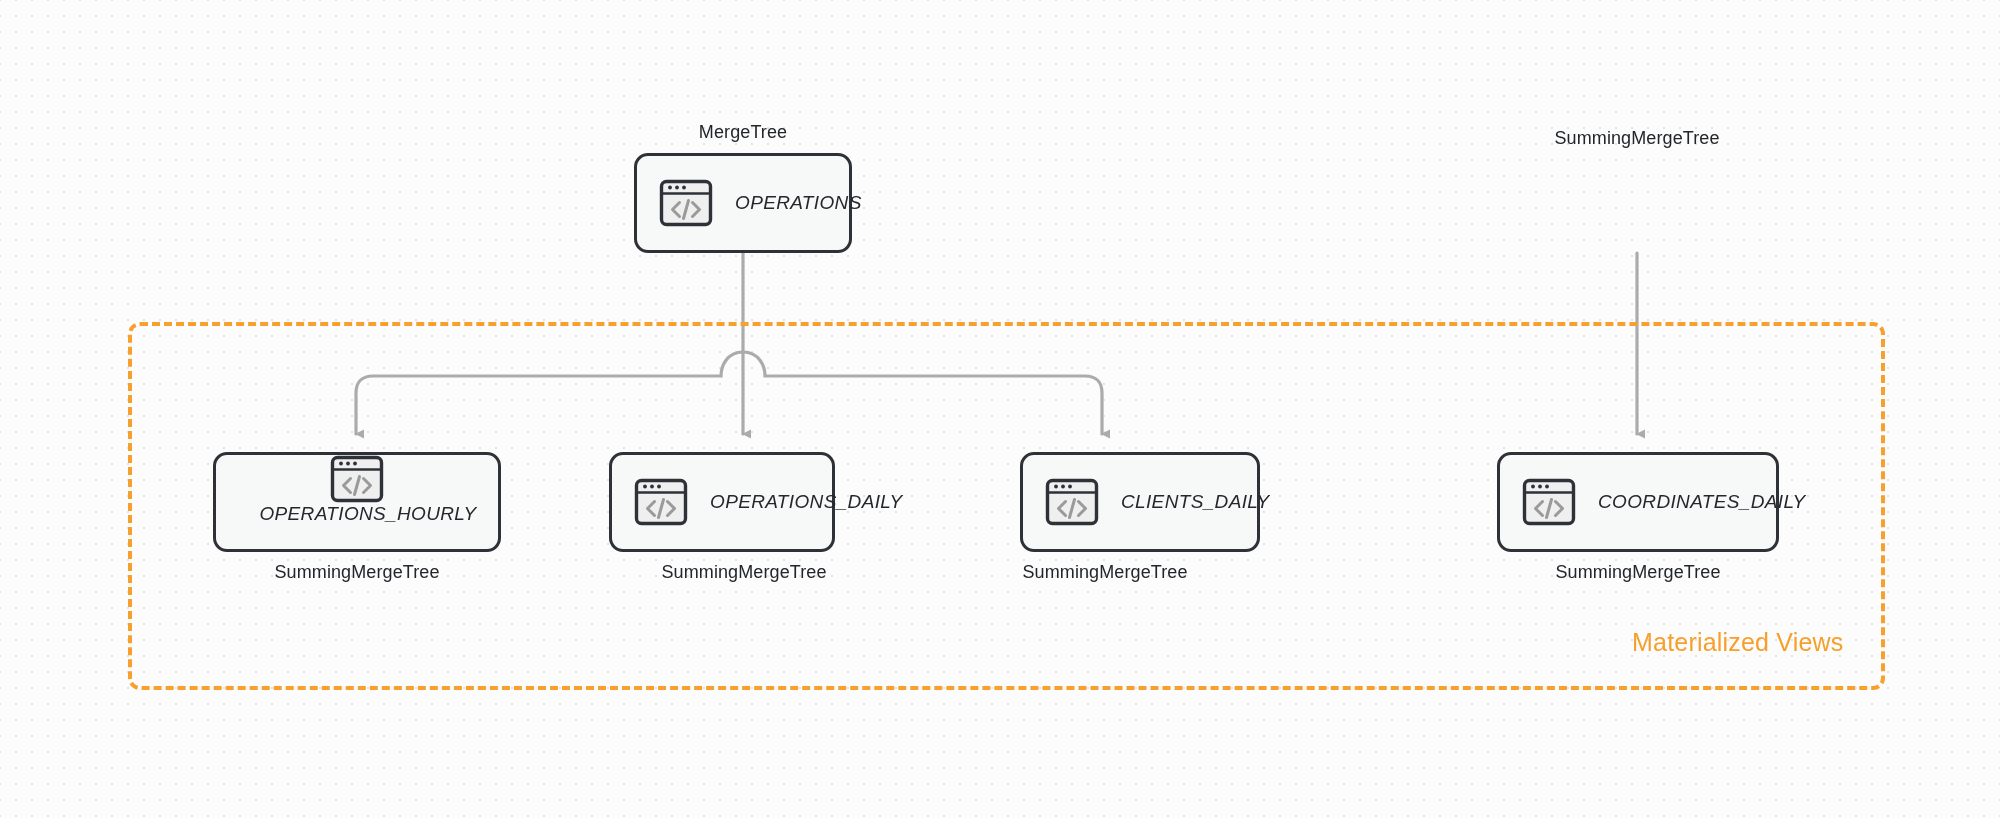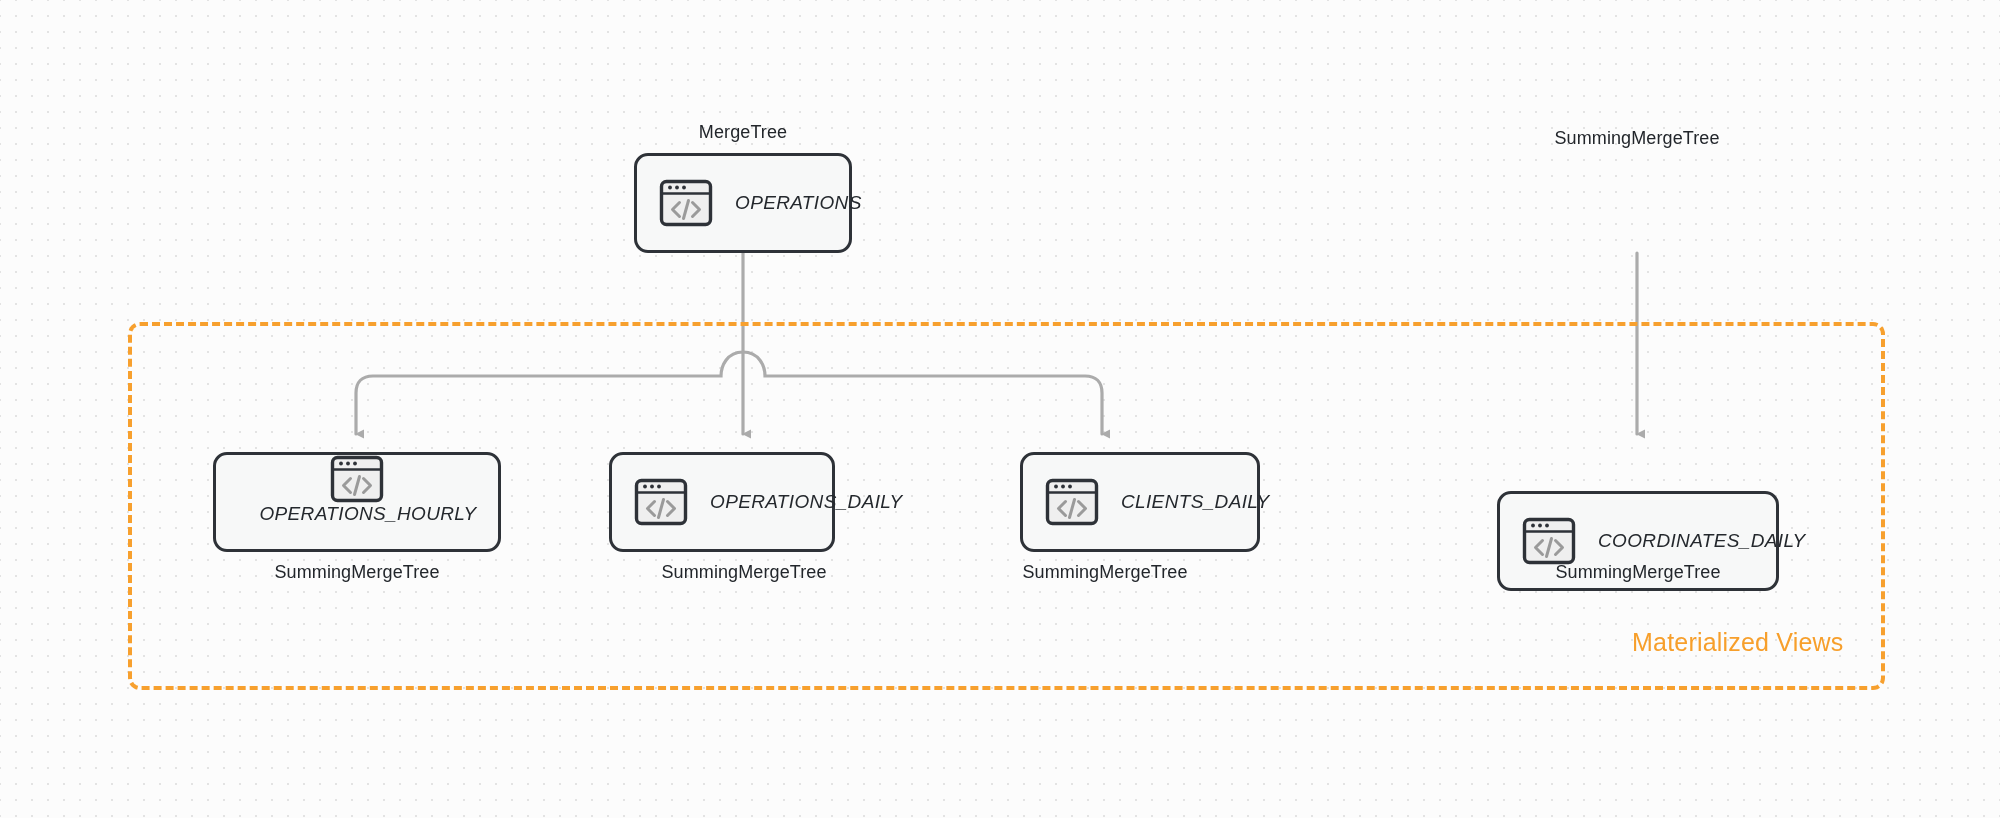--- a/index.html
+++ b/index.html
@@ -184,21 +184,21 @@
         <circle cx="25" cy="8.5" r="1.9" fill="#2e3238"></circle>
         <path d="M 20.5 23.5 L 13.5 30.5 L 20.5 37.5" fill="none" stroke="#9a9a9a" stroke-width="3" stroke-linecap="round" stroke-linejoin="round"></path>
         <path d="M 33.5 23.5 L 40.5 30.5 L 33.5 37.5" fill="none" stroke="#9a9a9a" stroke-width="3" stroke-linecap="round" stroke-linejoin="round"></path>
         <path d="M 29.5 21.5 L 24.5 39.5" fill="none" stroke="#9a9a9a" stroke-width="3" stroke-linecap="round"></path>
       </svg>
     </span>
     <span class="node-title">CLIENTS_DAILY</span>
   </div>
   <div class="engine-label" style="left:1005px; top:562px; width:200px;">SummingMergeTree</div>
 
-  <div class="node" style="left:1497px; top:452px; width:282px; height:100px;margin-top:39px;">
+  <div class="node" style="left:1497px; top:452px; width:282px; height:100px;">
     <span class="node-icon">
       <svg viewBox="0 0 54 48" xmlns="http://www.w3.org/2000/svg">
         <rect x="2.5" y="2.5" width="49" height="43" rx="5" ry="5" fill="#efefef" stroke="#2e3238" stroke-width="3.4"></rect>
         <path d="M 2.5 14.5 L 51.5 14.5" stroke="#2e3238" stroke-width="2.6" fill="none"></path>
         <circle cx="11" cy="8.5" r="1.9" fill="#2e3238"></circle>
         <circle cx="18" cy="8.5" r="1.9" fill="#2e3238"></circle>
         <circle cx="25" cy="8.5" r="1.9" fill="#2e3238"></circle>
         <path d="M 20.5 23.5 L 13.5 30.5 L 20.5 37.5" fill="none" stroke="#9a9a9a" stroke-width="3" stroke-linecap="round" stroke-linejoin="round"></path>
         <path d="M 33.5 23.5 L 40.5 30.5 L 33.5 37.5" fill="none" stroke="#9a9a9a" stroke-width="3" stroke-linecap="round" stroke-linejoin="round"></path>
         <path d="M 29.5 21.5 L 24.5 39.5" fill="none" stroke="#9a9a9a" stroke-width="3" stroke-linecap="round"></path>

